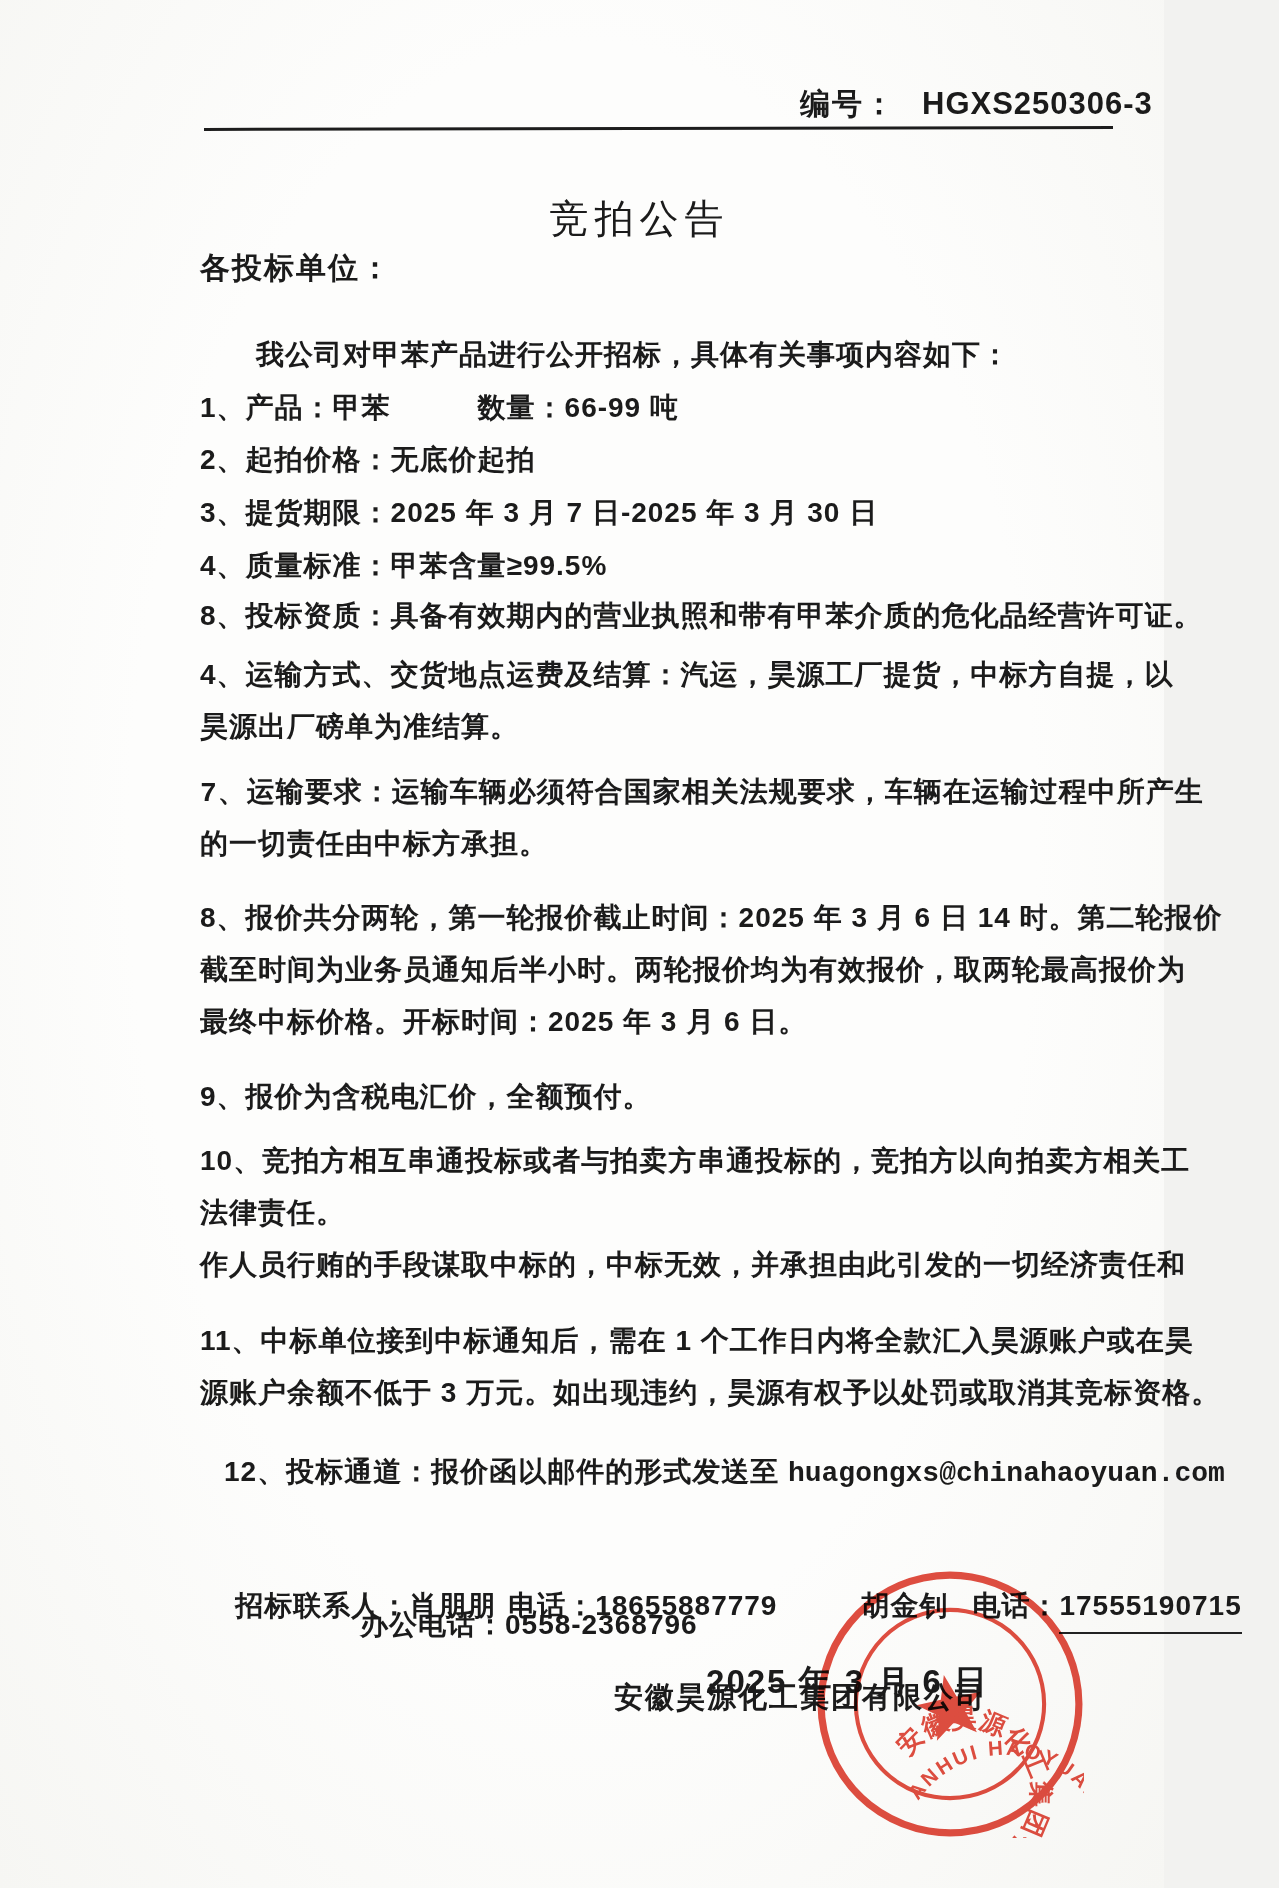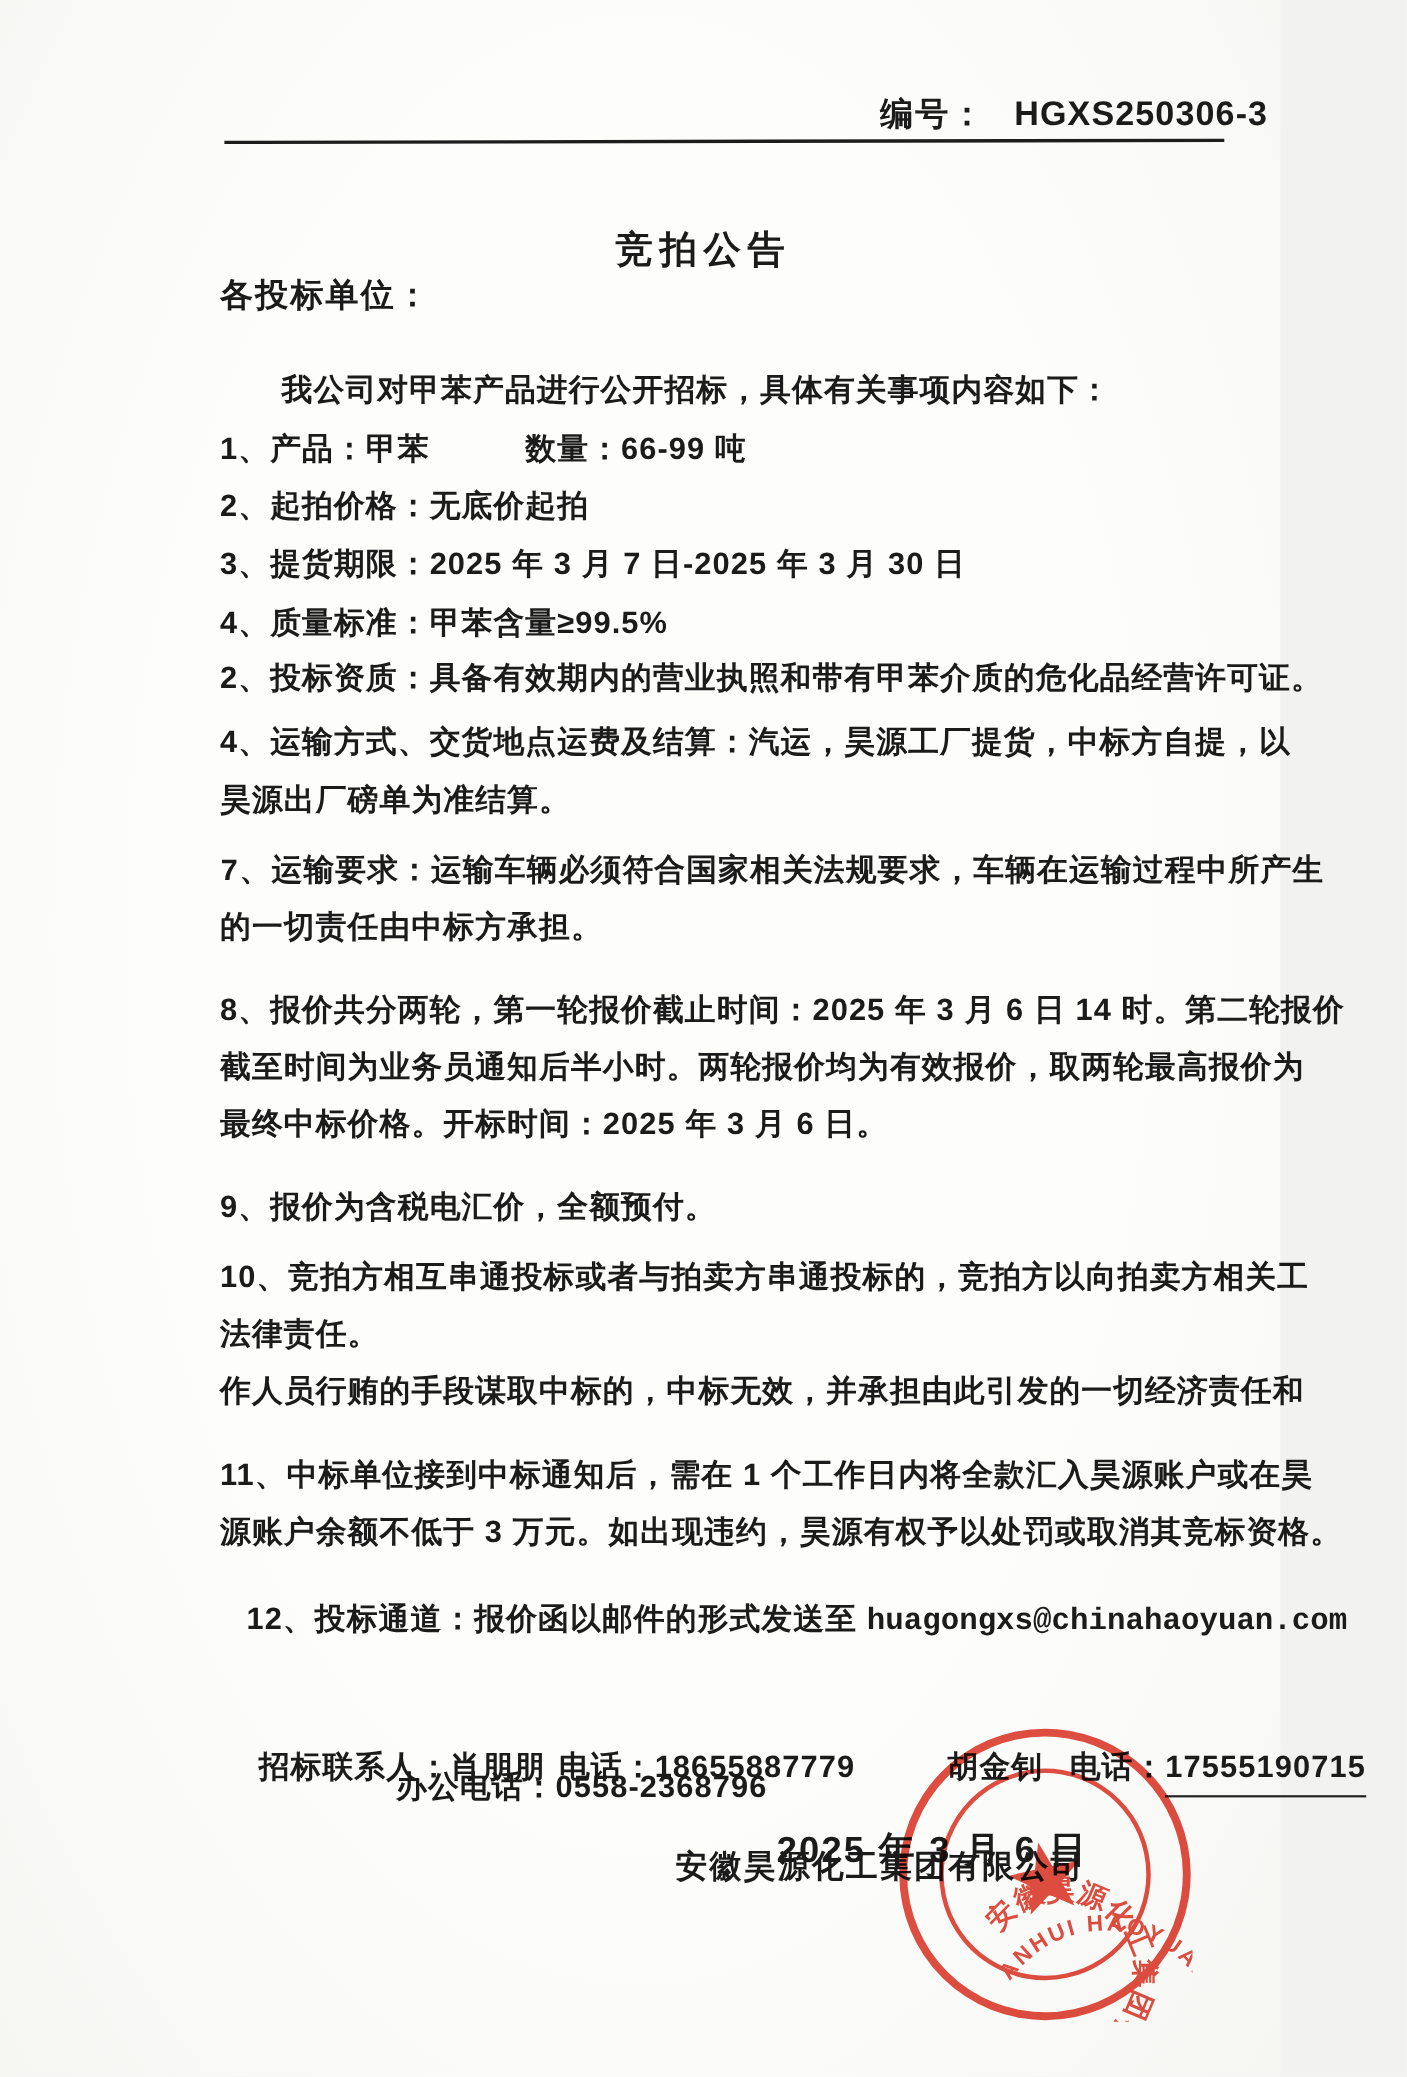--- a/index.html
+++ b/index.html
@@ -9,21 +9,21 @@
   }
   .page{
     position:relative;width:1164px;height:1888px;
     background:radial-gradient(ellipse at 50% 45%, #fdfdfc 55%, #f6f6f3 100%);
     color:#1b1b1b;
   }
   .abs{position:absolute;}
   .hdr{top:84px;left:800px;font-size:30px;font-weight:700;letter-spacing:2px;white-space:nowrap;}
   .hdr .num{margin-left:26px;font-size:31px;letter-spacing:1px;}
   .hrule{top:127px;left:204px;width:909px;height:3px;background:#1d1d1d;transform:rotate(-0.12deg);}
-  .title{top:204px;left:0;width:1279px;text-align:center;font-size:34px;font-weight:700;letter-spacing:6px;}
+  .title{top:192px;left:0;width:1279px;text-align:center;font-size:39px;font-weight:400;letter-spacing:6px;}
   .salut{top:248px;left:200px;font-size:30px;font-weight:600;letter-spacing:2px;}
   .par{left:200px;font-size:28px;font-weight:600;letter-spacing:1px;}
   .par .line{line-height:52px;white-space:pre;}
   .indent{left:256px;}
   .mono{font-family:"Liberation Mono", monospace;font-weight:700;letter-spacing:0;}
   .contacts{top:1528px;left:200px;font-size:28px;font-weight:600;letter-spacing:1px;line-height:52px;white-space:pre;}
   .contacts .sp1{margin-left:12px;}
   .contacts .sp2{margin-left:84px;}
   .contacts .sp3{margin-left:24px;}
   .u-num{border-bottom:2px solid #222;padding-bottom:11px;}
@@ -63,21 +63,21 @@
 
   <div class="abs par" style="top:487px;">
     <div class="line">3、提货期限：2025 年 3 月 7 日-2025 年 3 月 30 日</div>
   </div>
 
   <div class="abs par" style="top:540px;">
     <div class="line">4、质量标准：甲苯含量≥99.5%</div>
   </div>
 
   <div class="abs par" style="top:590px;">
-    <div class="line">2、投标资质：具备有效期内的营业执照和带有甲苯介质的危化品经营许可证。</div>
+    <div class="line">8、投标资质：具备有效期内的营业执照和带有甲苯介质的危化品经营许可证。</div>
   </div>
 
   <div class="abs par" style="top:649px;">
     <div class="line">4、运输方式、交货地点运费及结算：汽运，昊源工厂提货，中标方自提，以</div>
     <div class="line">昊源出厂磅单为准结算。</div>
   </div>
 
   <div class="abs par" style="top:768px;font-family:Liberation Mono, monospace;">
     <div class="line">7、运输要求：运输车辆必须符合国家相关法规要求，车辆在运输过程中所产生</div>
     <div class="line">的一切责任由中标方承担。</div>

